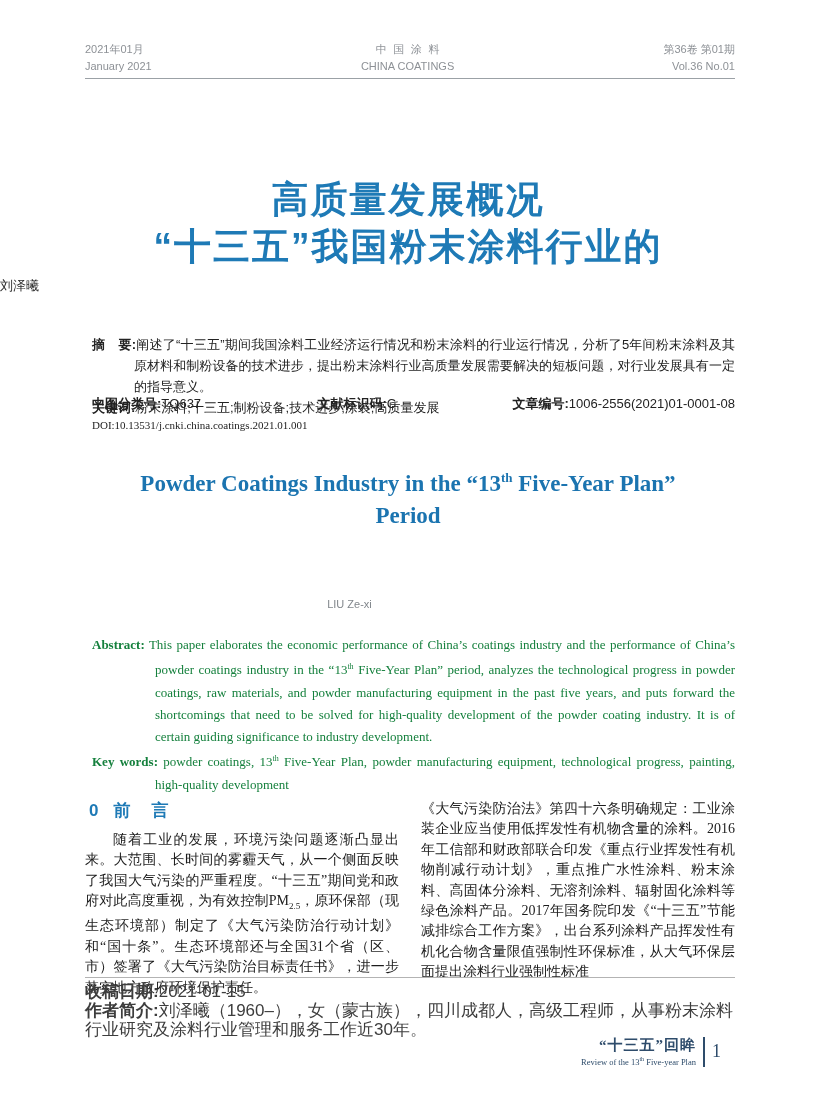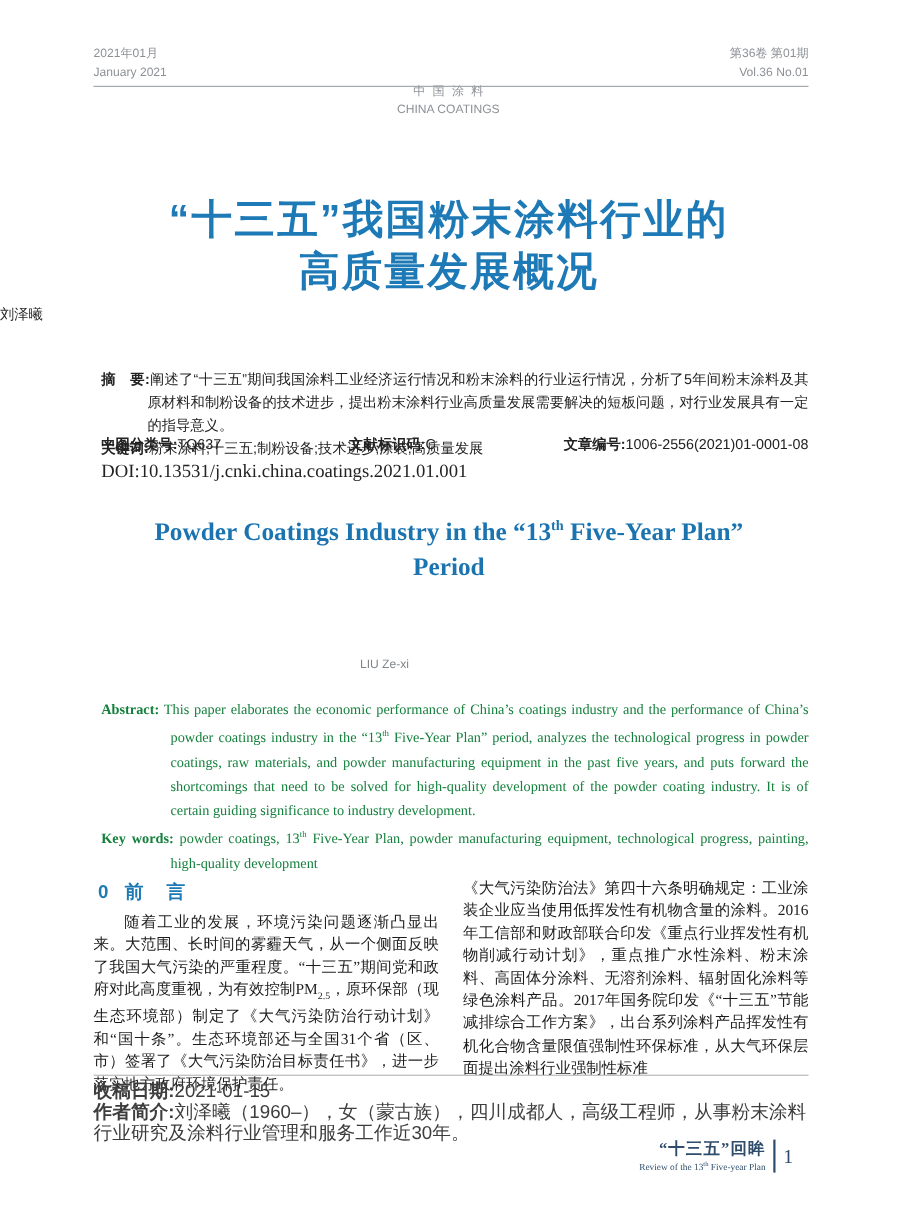--- a/index.html
+++ b/index.html
@@ -8,21 +8,21 @@
     font-family:"Liberation Serif",serif;color:#212121;
   }
   
   .header{
     position:absolute;top:41px;left:85px;width:650px;
     display:flex;justify-content:space-between;align-items:flex-start;
     font-family:"Liberation Sans",sans-serif;font-size:11px;line-height:17px;color:#8d9196;
   }
   .h-center{text-align:center;}
   .h-right{text-align:right;}
-  .h-center-zh{letter-spacing:0.6em;margin-right:-0.6em;margin-top:34px;}
+  .h-center-zh{letter-spacing:0.6em;margin-right:-0.6em;}
   .header-rule{position:absolute;top:78px;left:85px;width:650px;height:1px;background:#9ba1a6;}
   
   .title-zh{
     position:absolute;top:176px;left:0;width:816px;text-align:center;
     font-family:"Liberation Sans",sans-serif;font-weight:bold;
     font-size:37px;line-height:47px;color:#1e7ab6;letter-spacing:2px;
   }
   .author-zh{
     position:absolute;top:277px;left:0;width:816px;
     font-family:"Liberation Sans",sans-serif;font-size:13px;color:#2a2a2a;
@@ -36,21 +36,21 @@
   .abs-zh p{margin:0;padding-left:42px;text-indent:-42px;}
   .lbl{font-weight:bold;}
   
   .meta-row{
     position:absolute;top:395px;left:92px;width:643px;
     display:flex;justify-content:space-between;
     font-family:"Liberation Sans",sans-serif;font-size:13px;color:#222;align-items:center;
   }
   .doi{
     position:absolute;top:419px;left:92px;
-    font-family:"Liberation Serif",serif;font-size:17px;color:#222;
+    font-family:"Liberation Serif",serif;font-size:11px;color:#222;
   }
   
   .title-en{
     position:absolute;top:462px;left:0;width:816px;text-align:center;
     font-family:"Liberation Serif",serif;font-weight:bold;
     font-size:23px;line-height:32px;color:#1b74b0;
   }
   .title-en sup{font-size:13px;}
   .author-en{
     position:absolute;top:598px;left:0;width:659px;text-align:center;
@@ -114,22 +114,22 @@
       <div>CHINA COATINGS</div>
     </div>
     <div class="h-right">
       <div>第36卷 第01期</div>
       <div>Vol.36 No.01</div>
     </div>
   </div>
   <div class="header-rule"></div>
 
   <div class="title-zh">
+    <div>高质量发展概况</div>
     <div>“十三五”我国粉末涂料行业的</div>
-    <div>高质量发展概况</div>
   </div>
   <div class="author-zh">刘泽曦</div>
 
   <div class="abs-zh">
     <p><span class="lbl">摘　要:</span><span>阐述了“十三五”期间我国涂料工业经济运行情况和粉末涂料的行业运行情况，分析了5年间粉末涂料及其原材料和制粉设备的技术进步，提出粉末涂料行业高质量发展需要解决的短板问题，对行业发展具有一定的指导意义。</span></p>
     <p><span class="lbl">关键词:</span><span>粉末涂料;十三五;制粉设备;技术进步;涂装;高质量发展</span></p>
   </div>
 
   <div class="meta-row">
     <div><span class="lbl">中图分类号:</span><span>TQ637</span></div>

